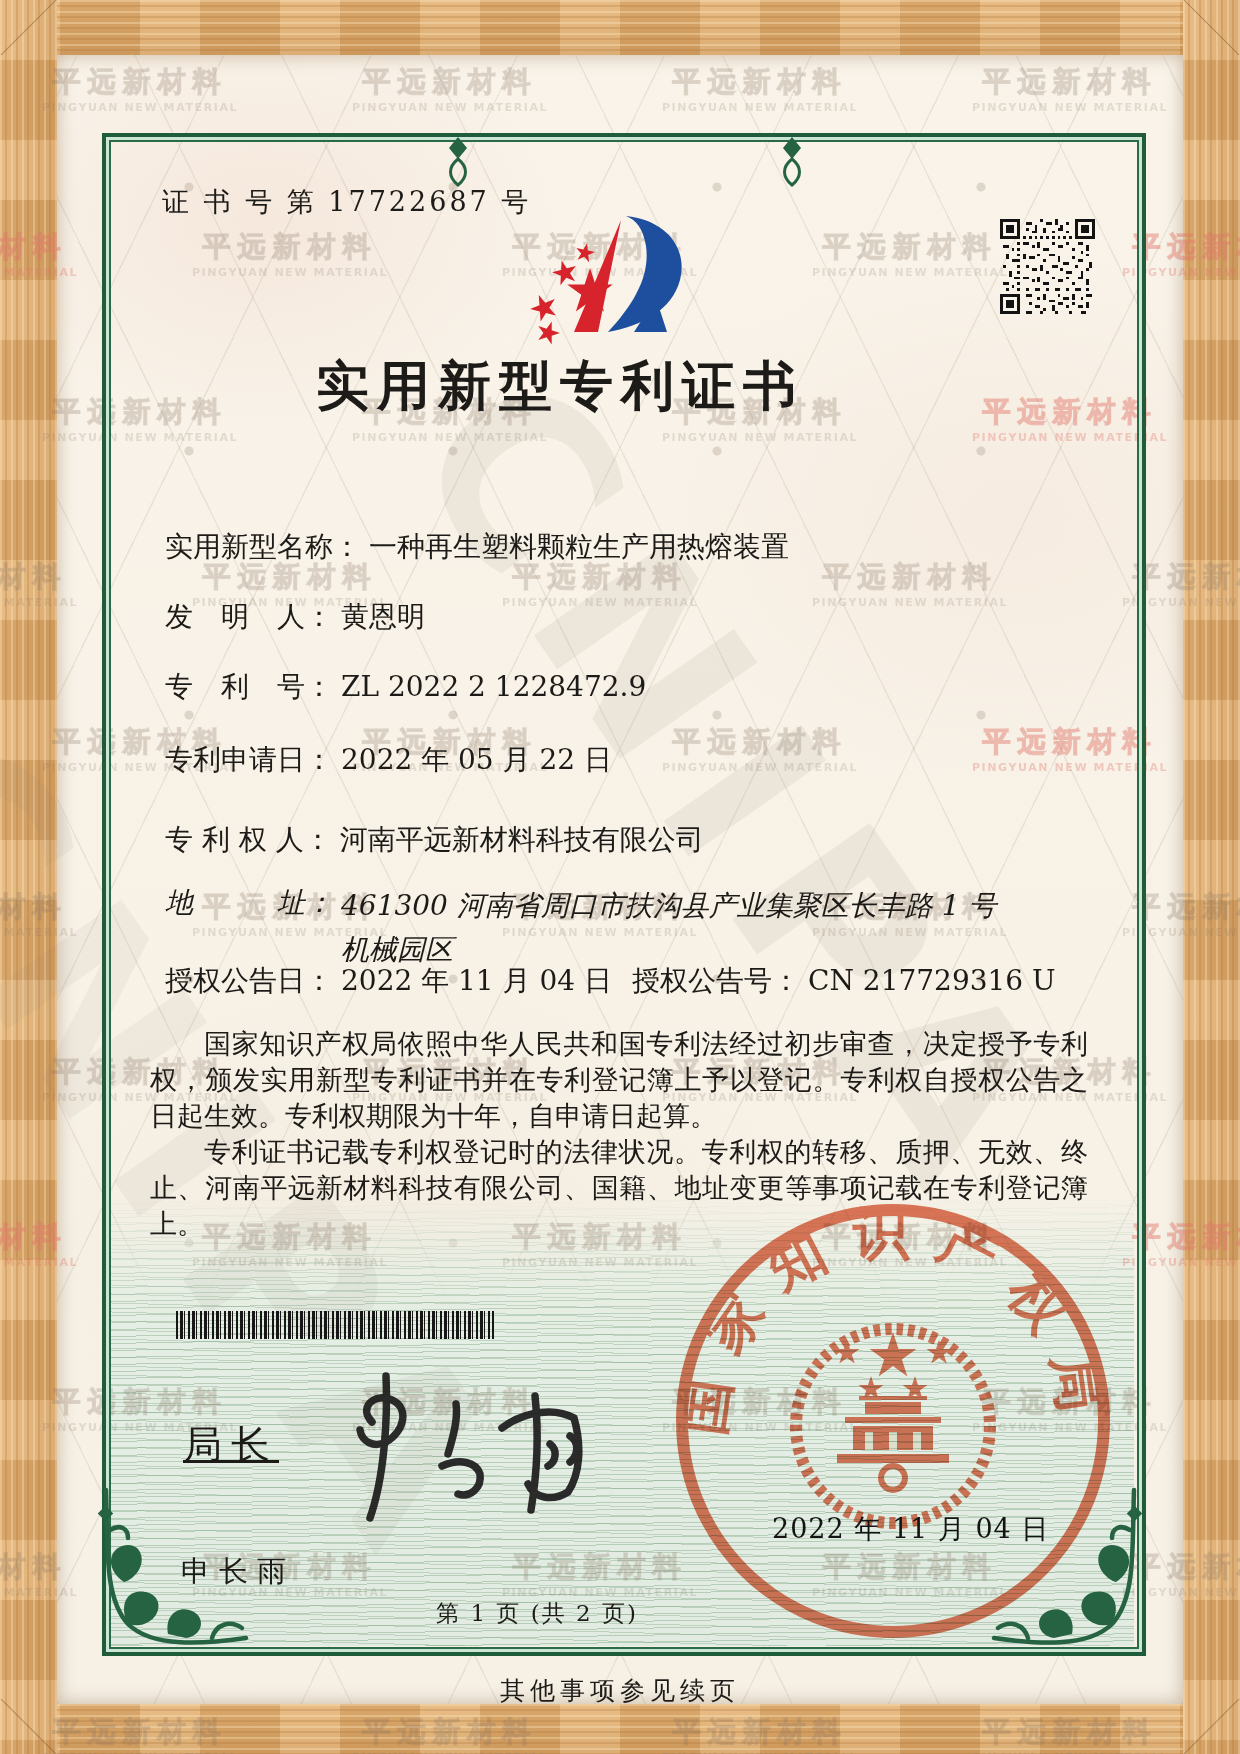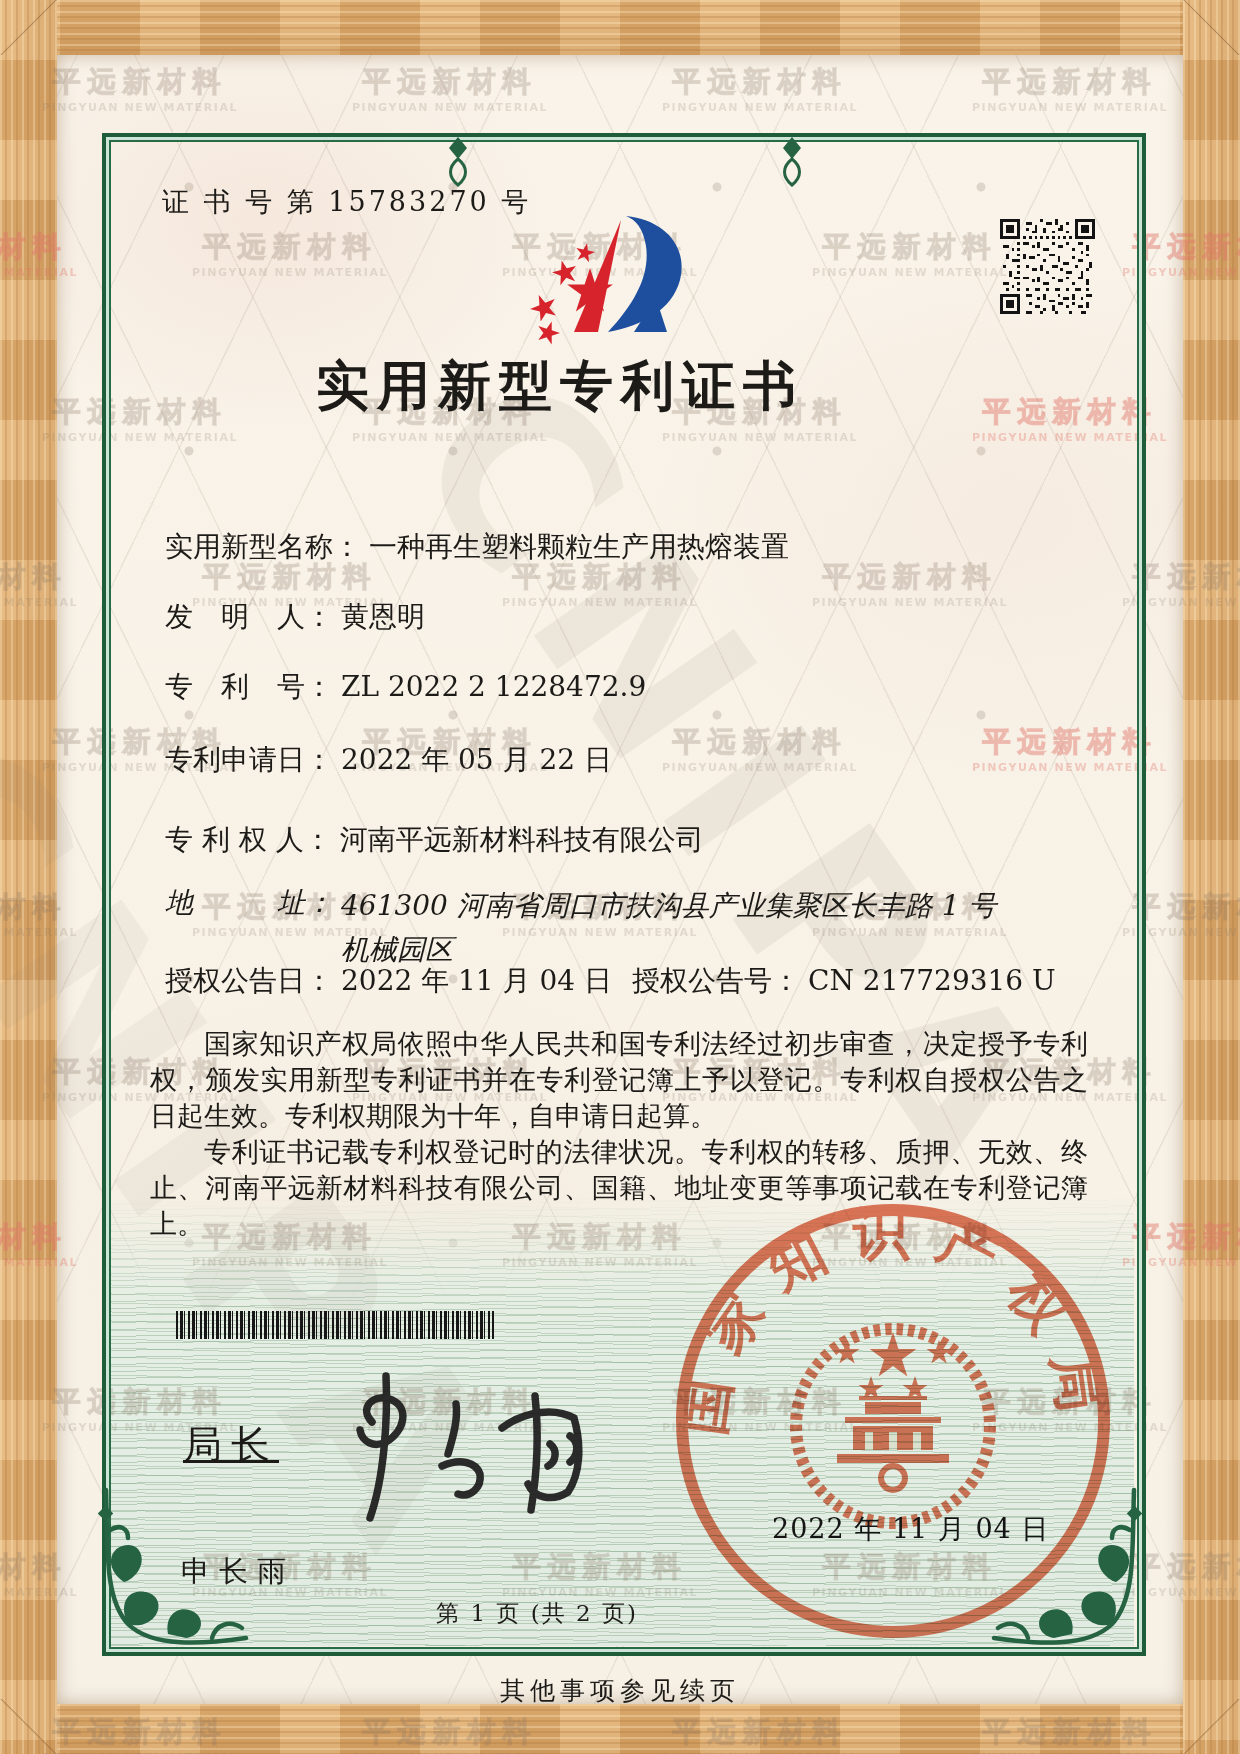--- a/index.html
+++ b/index.html
@@ -346,21 +346,21 @@
   </svg>
   <svg class="orn" style="left:438px;top:135px;" width="40" height="52" viewBox="0 0 40 52">
     <path d="M20,2 L29,13 L20,24 L11,13 Z" fill="#266343"></path>
     <path d="M20,24 C10,32 10,42 20,50 C30,42 30,32 20,24 Z" fill="none" stroke="#266343" stroke-width="3"></path>
   </svg>
   <svg class="orn" style="left:772px;top:135px;" width="40" height="52" viewBox="0 0 40 52">
     <path d="M20,2 L29,13 L20,24 L11,13 Z" fill="#266343"></path>
     <path d="M20,24 C10,32 10,42 20,50 C30,42 30,32 20,24 Z" fill="none" stroke="#266343" stroke-width="3"></path>
   </svg>
 
-  <div class="content" id="certnum">证 书 号 第 15783270 号</div>
+  <div class="content" id="certnum">证 书 号 第 17722687 号</div>
 
   <svg class="content" id="logo" width="210" height="190" viewBox="0 0 210 190">
     <defs>
         <path id="st5" d="M0,-1 L0.225,-0.309 L0.951,-0.309 L0.363,0.118 L0.588,0.809 L0,0.382 L-0.588,0.809 L-0.363,0.118 L-0.951,-0.309 L-0.225,-0.309 Z"></path>
       </defs>
     <path d="M135,40 L112,152 L88,152 Z" fill="#d7232b"></path>
     <path d="M140,36 C180,40 202,68 194,100 C186,130 156,146 122,152 C150,122 164,94 160,66 C157,48 150,40 140,36 Z" fill="#1d4f9e"></path>
     <path d="M148,152 L170,118 L181,152 Z" fill="#1d4f9e"></path>
     <g fill="#d7232b">
       <use href="#st5" transform="translate(104,112) scale(24)"></use>

